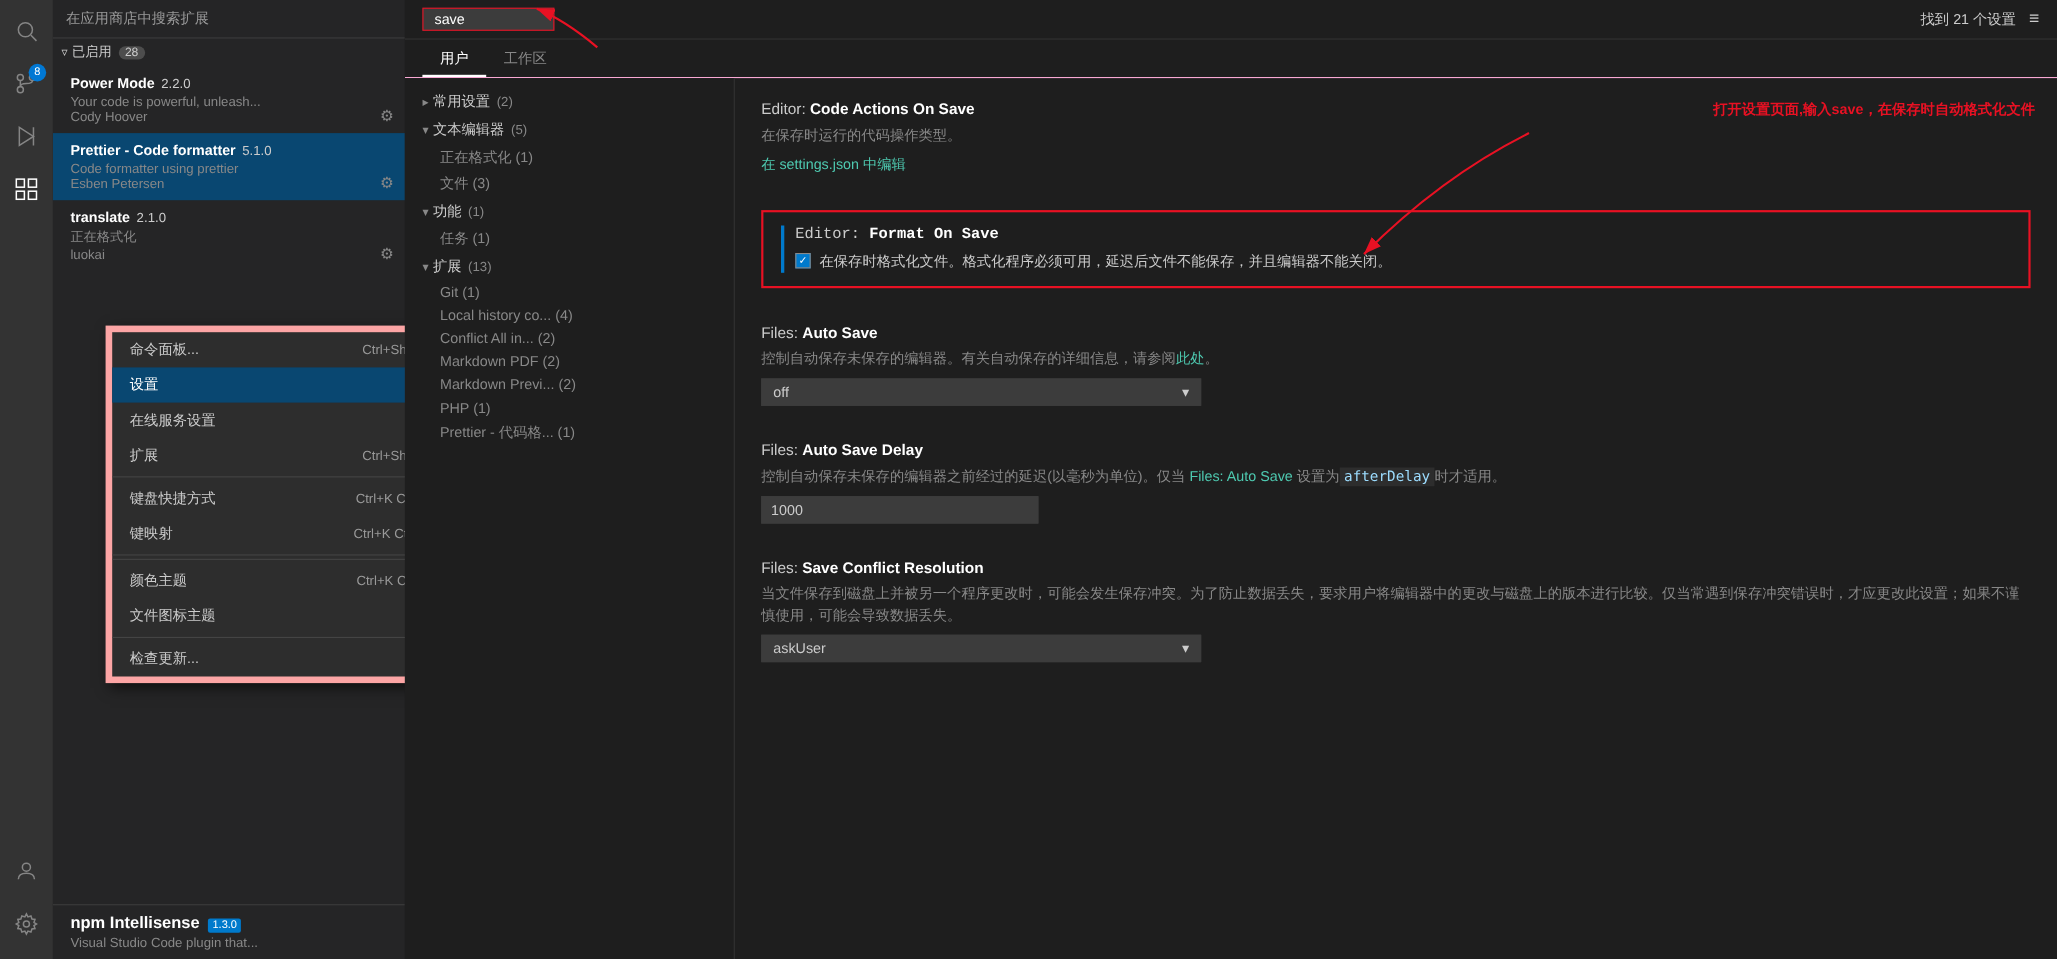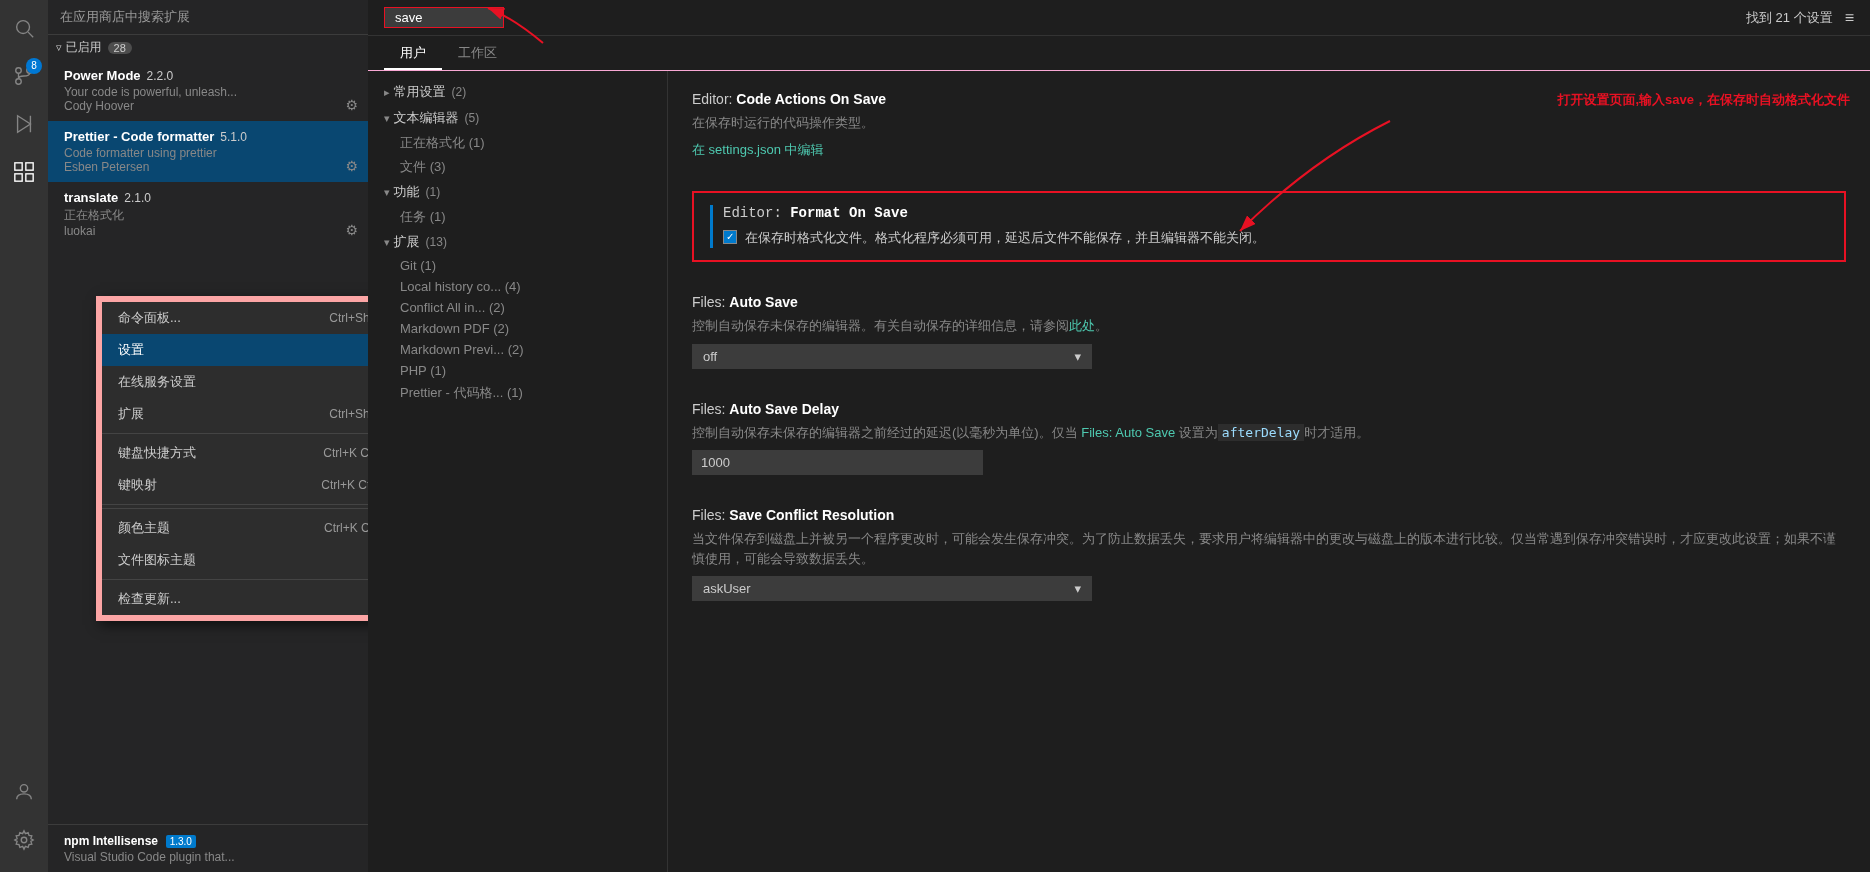--- a/index.html
+++ b/index.html
@@ -347,21 +347,21 @@
       color: #cccccc;
       justify-content: space-between;
     }
 
     
     .settings-input {
       background: #3c3c3c;
       border: 1px solid #3c3c3c;
       color: #cccccc;
       padding: 4px 8px;
-      width: 291px;
+      width: 252px;
       font-size: 13px;
       outline: none;
     }
 
     .blue-left-bar {
       width: 3px;
       background: #007acc;
       margin-right: 10px;
       align-self: stretch;
       flex-shrink: 0;
@@ -470,21 +470,21 @@
       <span><span class="ext-name">translate</span><span class="ext-version">2.1.0</span></span>
     </div>
     <div class="ext-description">正在格式化</div>
     <div class="ext-author">luokai</div>
     <span class="gear-icon">⚙</span>
   </div>
 
   <div style="margin-top: auto; border-top: 1px solid #3c3c3c;"></div>
   <div class="npm-item">
     <div>
-      <span style="color:#ffffff;font-weight:bold;font-size:12px;">npm Intellisense</span>
+      <span style="color:#ffffff;font-weight:bold;font-size:15px;">npm Intellisense</span>
       <span class="npm-badge">1.3.0</span>
     </div>
     <div class="ext-description">Visual Studio Code plugin that...</div>
   </div>
 
   <div class="context-menu">
     <div class="menu-item">
       <span>命令面板...</span>
       <span class="shortcut">Ctrl+Shift+P</span>
     </div>

